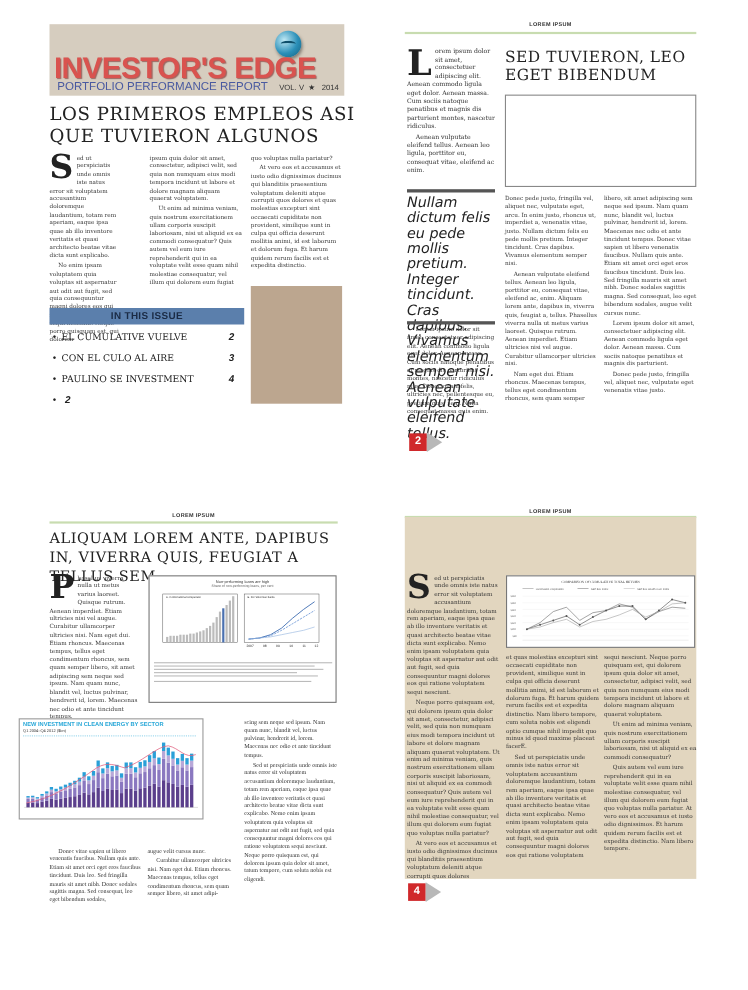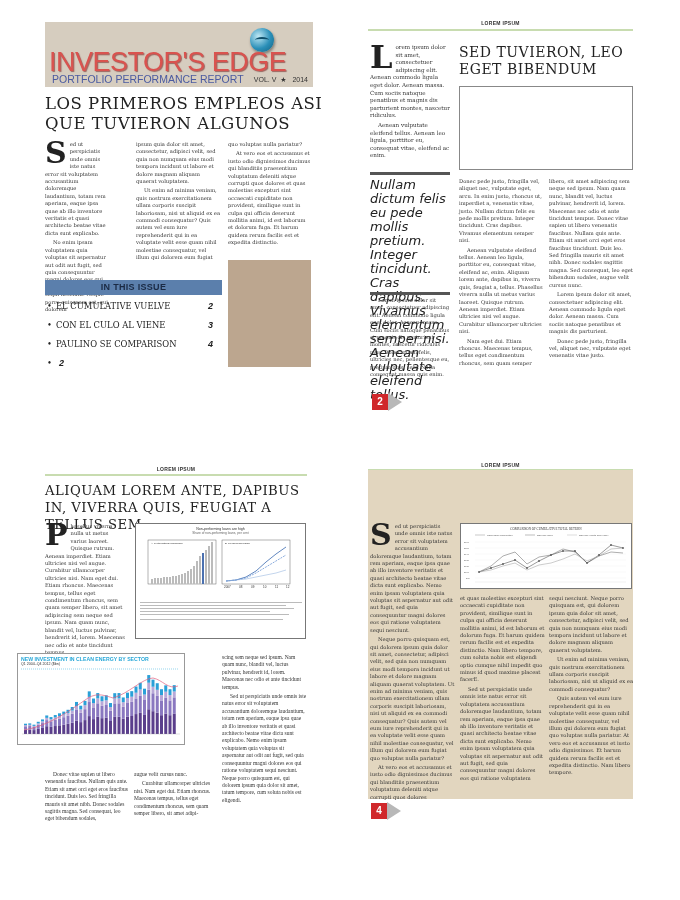--- a/index.html
+++ b/index.html
@@ -8,21 +8,21 @@
 .body-text{font-family:"DejaVu Serif",serif;font-size:5.2px;line-height:7.4px;color:#333;text-align:left}
 .body-text p{margin:0 0 2px 0;text-indent:0}
 .body-text p.ind{text-indent:8px}
 .dropcap{float:left;font-family:"DejaVu Serif",serif;font-weight:bold;font-size:30px;line-height:24px;margin:0 3px 0 0;color:#222}
 .headline{font-family:"DejaVu Serif",serif;color:#222;letter-spacing:0.5px;font-weight:normal}
 .section-label{font-family:"Liberation Sans",sans-serif;font-size:5px;font-weight:bold;text-align:center;color:#333;letter-spacing:0.3px}
 .rule-green{height:1.5px;background:#c8dcb0}
 
 .masthead{position:absolute;left:45px;top:22px;width:268px;height:65px;background:#d6cdbf}
 .mh-the{position:absolute;left:6px;top:0;font-family:"DejaVu Serif",serif;font-size:23px;letter-spacing:2px;color:#222;font-weight:normal}
-.mh-edge{position:absolute;left:4px;top:25px;font-family:"Liberation Sans",sans-serif;font-weight:normal;font-size:27px;color:#d9534f;letter-spacing:-0.5px;text-shadow:1px 1px 1px #9c6660}
+.mh-edge{position:absolute;left:4px;top:25px;font-family:"Liberation Sans",sans-serif;font-weight:bold;font-size:27px;color:#d9534f;letter-spacing:-0.5px;text-shadow:1px 1px 1px #9c6660}
 .mh-report{position:absolute;left:7px;top:51px;font-family:Liberation Sans, sans-serif;font-size:10.5px;color:#4a5aa0}
 .mh-vol{position:absolute;right:5px;top:54px;font-family:"Liberation Sans",sans-serif;font-size:7px;color:#333}
 .globe{position:absolute;left:205px;top:6px;width:24px;height:24px;border-radius:50%;background:radial-gradient(circle at 35% 35%,#bfe8f4,#2a8fb8 55%,#15607e);box-shadow:1px 2px 3px rgba(0,0,0,0.4)}
 .globe::after{content:"";position:absolute;left:5px;top:9px;width:14px;height:4px;border-top:2px solid #0f4f6a;border-radius:50%}
 .issue-head{position:absolute;left:45px;top:280px;width:177px;height:15px;background:#5b7fac;color:#1a2a44;font-family:"Liberation Sans",sans-serif;font-weight:bold;font-size:9px;text-align:center;line-height:15px;letter-spacing:0.3px}
 .issue-list{position:absolute;left:47px;top:300px;width:170px;list-style:none}
 .issue-list li{display:flex;font-family:"DejaVu Serif",serif;font-size:8.4px;color:#222;margin-bottom:7px;line-height:12px}
 .issue-list .bullet{width:9px}
 .issue-list .ttl{flex:1}
 .issue-list .num{width:12px;text-align:right;font-weight:bold;font-style:italic;font-family:"Liberation Sans",sans-serif;font-size:9px;padding-right:4px}
@@ -68,26 +68,26 @@
 
   <div class="issue-head">IN THIS ISSUE</div>
   <ul class="issue-list">
     <li>
         <span class="bullet">•</span>
         <span class="ttl">EL CUMULATIVE VUELVE</span>
         <span class="num">2</span>
       </li>
     <li>
         <span class="bullet">•</span>
-        <span class="ttl">CON EL CULO AL VIENE</span>
+        <span class="ttl">CON EL CULO AL AIRE</span>
         <span class="num">3</span>
       </li>
     <li>
         <span class="bullet">•</span>
-        <span class="ttl">PAULINO SE COMPARISON</span>
+        <span class="ttl">PAULINO SE INVESTMENT</span>
         <span class="num">4</span>
       </li>
     <li>
         <span class="bullet">•</span>
         <span class="num">2</span>
       </li>
   </ul>
   <div class="tan-box"></div>
 </div>
 

